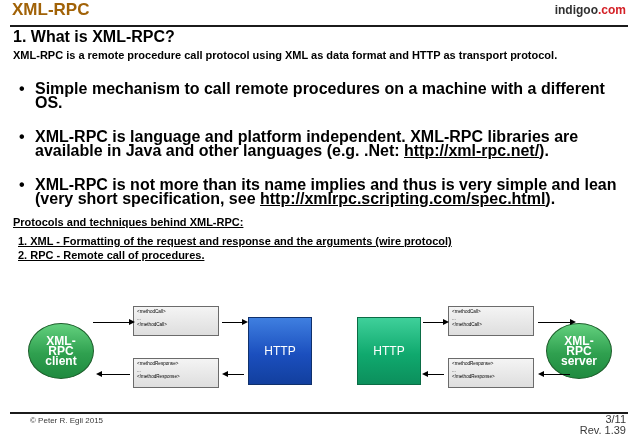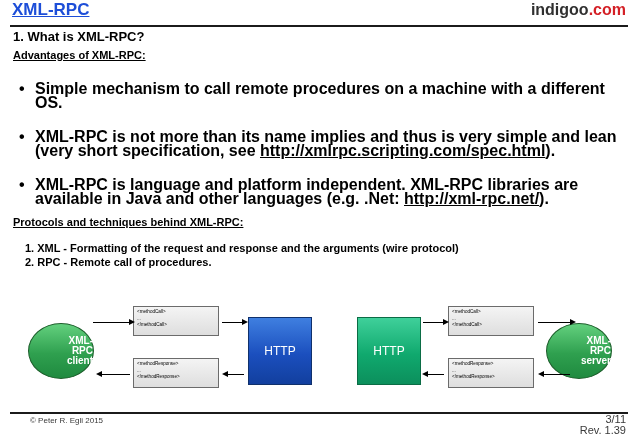--- a/index.html
+++ b/index.html
@@ -28,27 +28,26 @@
     height: 26px;
     padding: 0 12px;
     box-sizing: border-box;
     display: flex;
     align-items: flex-start;
     justify-content: space-between;
   }
   .header-title {
     font-size: 17px;
     font-weight: bold;
-    color: #1d4ed8;
-    text-decoration: underline;
+    color: #a16207;
     letter-spacing: 0px;
     line-height: 20px;
   }
   .brand {
-    font-size: 16px;
+    font-size: 12px;
     font-weight: bold;
     line-height: 20px;
     white-space: nowrap;
     text-align: center;
   }
   .brand .brand-main { color: #303030; }
   .brand .brand-dot { color: #d42026; }
   .brand .brand-tld { color: #d42026; }
   .header-rule {
     position: absolute;
@@ -59,21 +58,21 @@
     background: #1b1b1b;
   }
   
   .content {
     position: absolute;
     left: 13px;
     top: 29px;
     width: 616px;
   }
   .sec-title {
-    font-size: 13px;
+    font-size: 16px;
     font-weight: bold;
     margin: 0 0 4px 0;
     line-height: 15px;
   }
   .para {
     font-size: 11px;
     font-weight: bold;
     line-height: 14px;
     margin: 0 0 9px 0;
   }
@@ -99,22 +98,23 @@
     margin-top: 20px;
   }
   ul.bullets li::before {
     content: "\2022";
     position: absolute;
     left: 6px;
     top: 0;
   }
   ol.numlist {
     list-style: none;
-    margin: 12px;
+    margin: 5px;
     padding: 0;
+    text-decoration: underline;
   }
   ol.numlist li {
     font-size: 11px;
     font-weight: bold;
     line-height: 14px;
     margin-bottom: 0px;
   }
   a.link {
     color: #000000;
     text-decoration: underline;
@@ -128,25 +128,25 @@
     height: 100px;
   }
   .node-ellipse {
     position: absolute;
     width: 64px;
     height: 54px;
     border-radius: 50%;
     border: 1px solid #1c5d2a;
     background: linear-gradient(to bottom, #63d07e 0%, #2fa04f 55%, #1f8a3f 100%);
     color: #ffffff;
-    font-size: 10px;
+    font-size: 12px;
     font-weight: bold;
     display: flex;
     flex-direction: column;
-    align-items: flex-end;
+    align-items: center;
     justify-content: center;
     line-height: 10px;
     text-align: center;
   }
   .node-rect {
     position: absolute;
     width: 62px;
     height: 66px;
     border: 1px solid #10306b;
     color: #ffffff;
@@ -231,31 +231,31 @@
   <div class="header">
     <div class="header-title">XML-RPC</div>
     <div class="brand">
       <span class="brand-main">indigoo</span><span class="brand-dot">.</span><span class="brand-tld">com</span>
     </div>
   </div>
   <div class="header-rule"></div>
 
   <div class="content">
     <div class="sec-title">1. What is XML-RPC?</div>
-
-    <div class="sub-head">Advantages of XML-RPC:</div>
+    <div class="para">XML-RPC is a remote procedure call protocol using XML as data format and HTTP as transport protocol.</div>
+
     <ul class="bullets">
       <li>
         <span>Simple mechanism to call remote procedures on a machine with a different OS.</span>
       </li>
       <li>
-        <span>XML-RPC is not more than its name implies and thus is very simple and lean (very short specification, see </span><a class="link" href="#">http://xmlrpc.scripting.com/spec.html</a><span>).</span>
+        <span>XML-RPC is language and platform independent. XML-RPC libraries are available in Java and other languages (e.g. .Net: </span><a class="link" href="#">http://xml-rpc.net/</a><span>).</span>
       </li>
       <li>
-        <span>XML-RPC is language and platform independent. XML-RPC libraries are available in Java and other languages (e.g. .Net: </span><a class="link" href="#">http://xml-rpc.net/</a><span>).</span>
+        <span>XML-RPC is not more than its name implies and thus is very simple and lean (very short specification, see </span><a class="link" href="#">http://xmlrpc.scripting.com/spec.html</a><span>).</span>
       </li>
     </ul>
 
     <div class="sub-head">Protocols and techniques behind XML-RPC:</div>
     <ol class="numlist">
       <li>1. XML - Formatting of the request and response and the arguments (wire protocol)</li>
       <li>2. RPC - Remote call of procedures.</li>
     </ol>
   </div>
 

